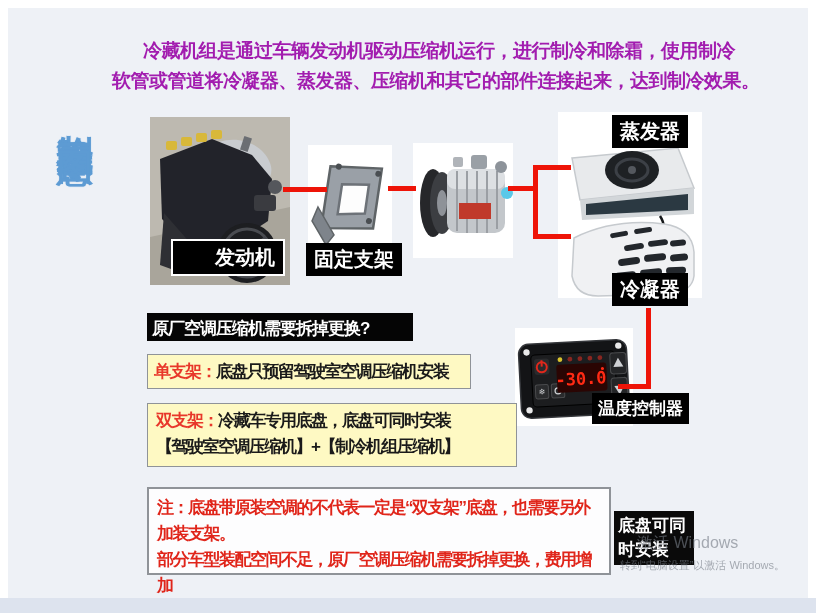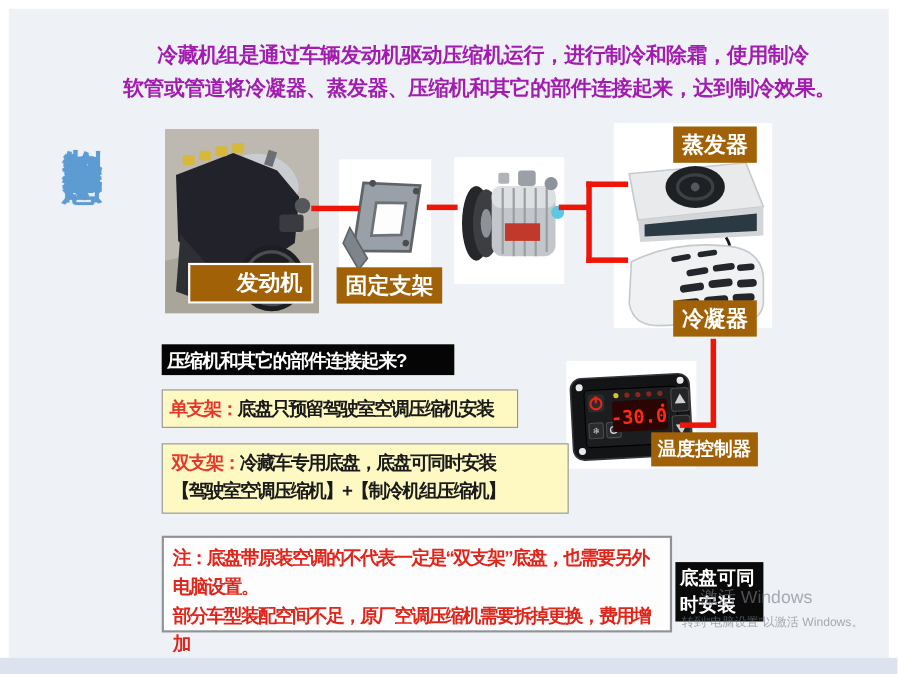--- a/index.html
+++ b/index.html
@@ -25,21 +25,21 @@
 
   
   .photo{position:absolute;z-index:2;background:#fff;}
   .photo svg{display:block;}
 
   
   .rline{position:absolute;background:#ee1408;z-index:3;}
 
   
   .plabel{
-    position:absolute;z-index:4;background:#a16207;color:#fff;
+    position:absolute;z-index:4;background:#000000;color:#fff;
     font-weight:bold;font-size:20px;letter-spacing:0;padding:3px 8px;white-space:nowrap;
   }
   .plabel.bordered{border:2px solid #ffffff;}
   .plabel.small{font-size:17px;padding:4px 6px;}
 
   
   .cmp-header{
     position:absolute;left:147px;top:313px;width:256px;height:21px;z-index:4;
     background:#050505;color:#fff;font-weight:bold;font-size:17px;
     letter-spacing:-1px;padding:4px 5px 3px 5px;
@@ -211,34 +211,34 @@
       </g>
     </svg>
   </div>
 
   <div class="plabel bordered" style="left:171px;top:239px;padding-left:42px;">发动机</div>
   <div class="plabel" style="left:306px;top:243px;">固定支架</div>
   <div class="plabel" style="left:612px;top:115px;">蒸发器</div>
   <div class="plabel" style="left:612px;top:273px;">冷凝器</div>
   <div class="plabel small" style="left:592px;top:393px;">温度控制器</div>
 
-  <div class="cmp-header">压缩机和其它的部件连接起来?</div>
+  <div class="cmp-header">原厂空调压缩机需要拆掉更换?</div>
 
   <div class="cmp-box box-single">
     <span class="red">单支架：</span><span>底盘只预留驾驶室空调压缩机安装</span>
   </div>
 
   <div class="cmp-box box-double">
     <div><span class="red">双支架：</span><span>冷藏车专用底盘，底盘可同时安装</span></div>
     <div>【驾驶室空调压缩机】+【制冷机组压缩机】</div>
   </div>
 
   <div class="note-box">
     <div>注：底盘带原装空调的不代表一定是“双支架”底盘，也需要另外</div>
-    <div>电脑设置。</div>
+    <div>加装支架。</div>
     <div>部分车型装配空间不足，原厂空调压缩机需要拆掉更换，费用增加</div>
   </div>
 
   <div class="durable-box">底盘可同时安装</div>
 
   <div class="watermark wm1">激活 Windows</div>
   <div class="watermark wm2">转到“电脑设置”以激活 Windows。</div>
 
   <div class="bottom-band"></div>
 </div>

